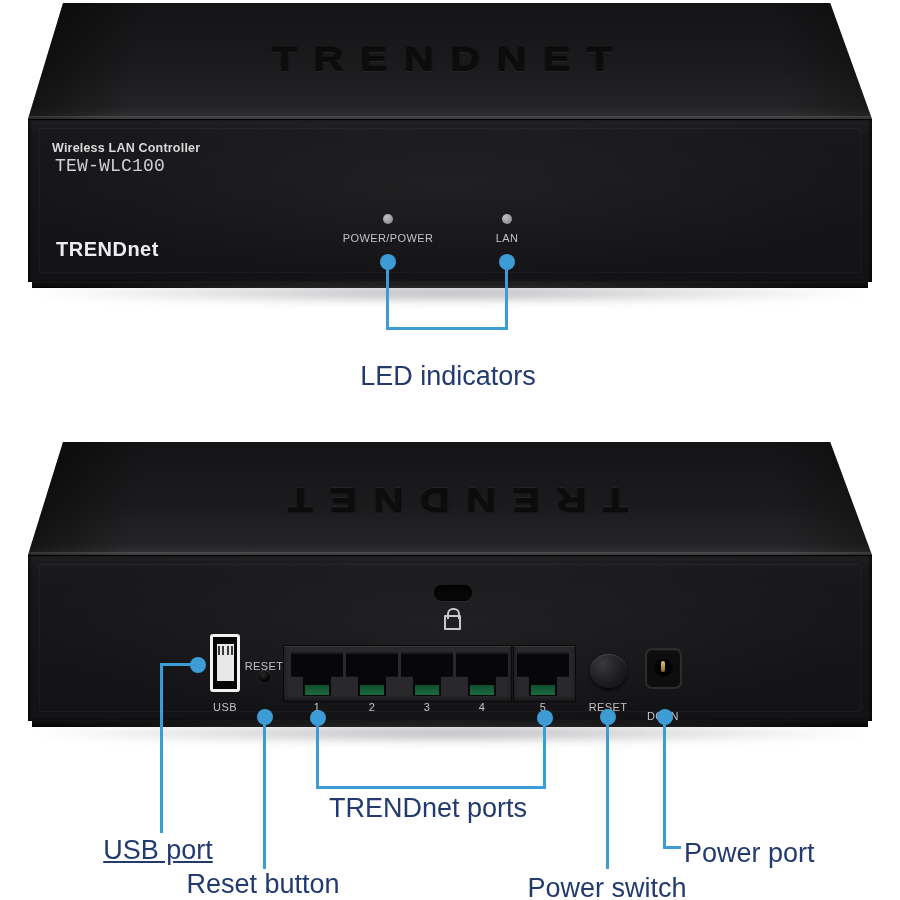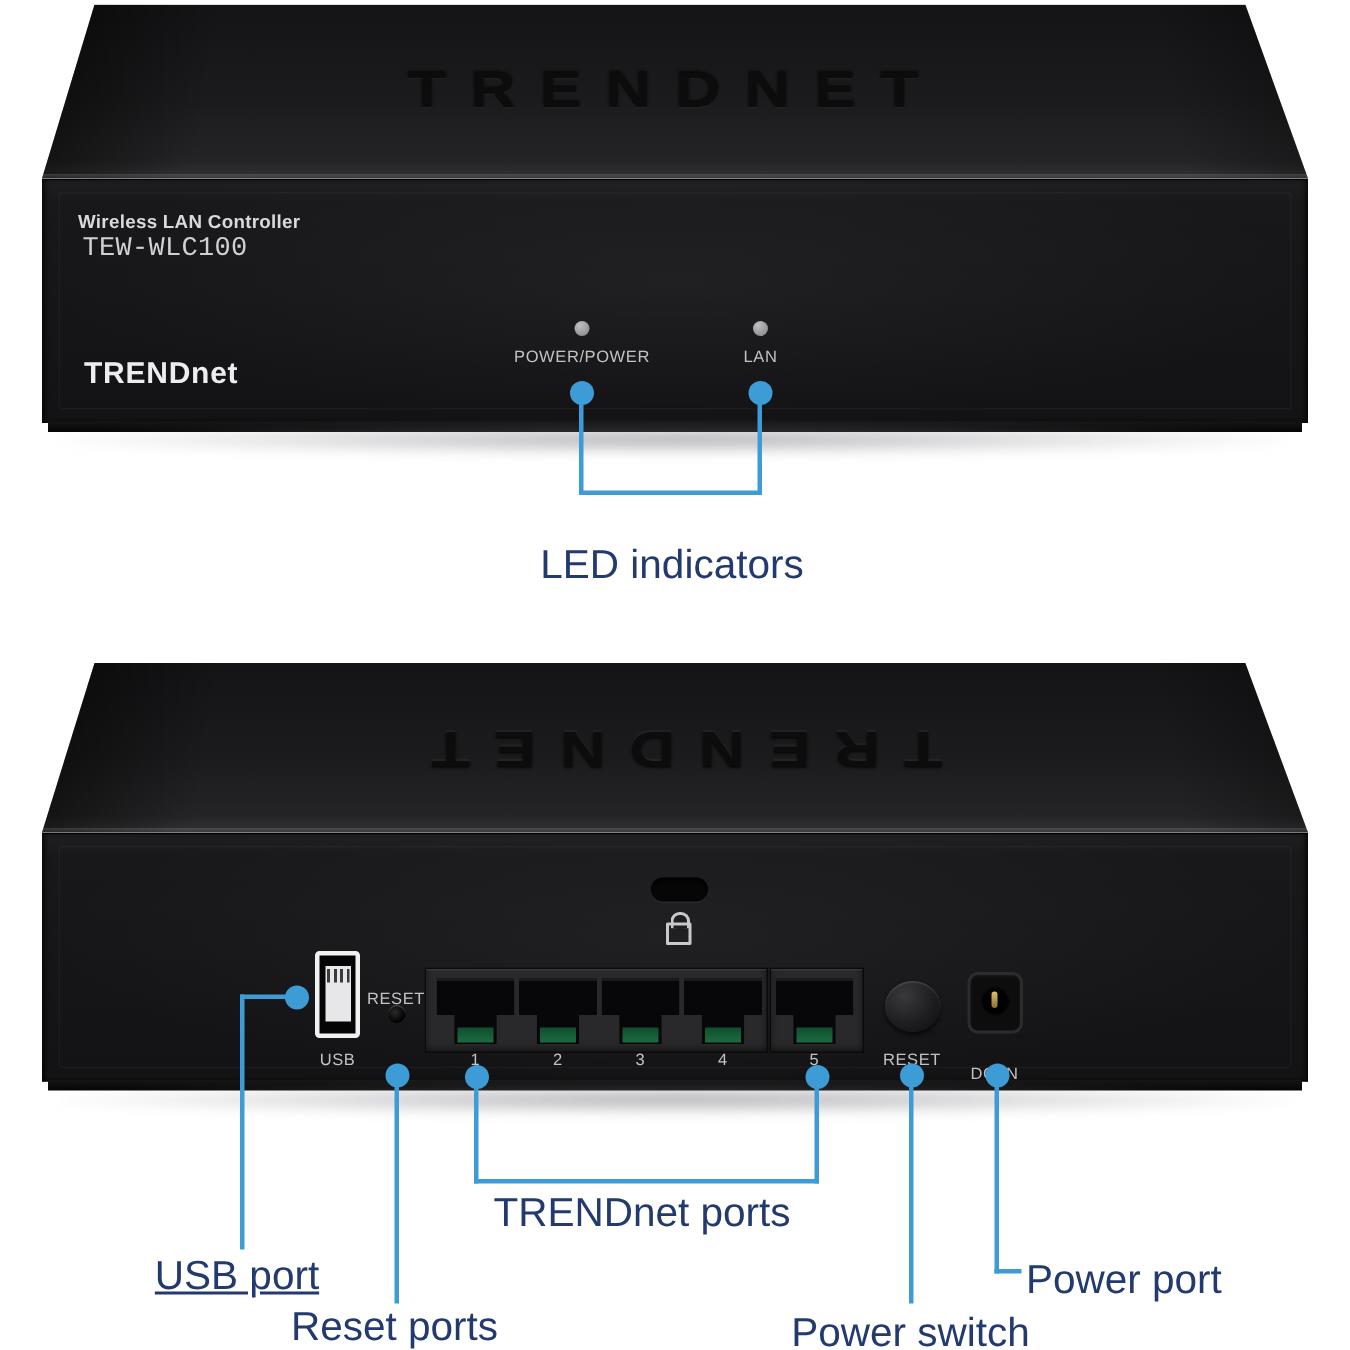--- a/index.html
+++ b/index.html
@@ -178,21 +178,21 @@
   <div>
     <div class="hline" style="left:160px;top:663px;width:38px;"></div>
     <div class="vline" style="left:160px;top:663px;height:170px;"></div>
     <div class="dot" style="left:198px;top:665px;"></div>
     <div class="callout-text centered" style="left:158px;top:835px;text-decoration:underline;">USB port</div>
   </div>
 
   <div>
     <div class="vline" style="left:263px;top:717px;height:152px;"></div>
     <div class="dot" style="left:265px;top:717px;"></div>
-    <div class="callout-text centered" style="left:263px;top:869px;">Reset ports</div>
+    <div class="callout-text centered" style="left:263px;top:869px;">Reset button</div>
   </div>
 
   <div>
     <div class="vline" style="left:316px;top:718px;height:71px;"></div>
     <div class="vline" style="left:543px;top:718px;height:71px;"></div>
     <div class="hline" style="left:316px;top:786px;width:230px;"></div>
     <div class="dot" style="left:318px;top:718px;"></div>
     <div class="dot" style="left:545px;top:718px;"></div>
     <div class="callout-text centered" style="left:428px;top:793px;">TRENDnet ports</div>
   </div>

